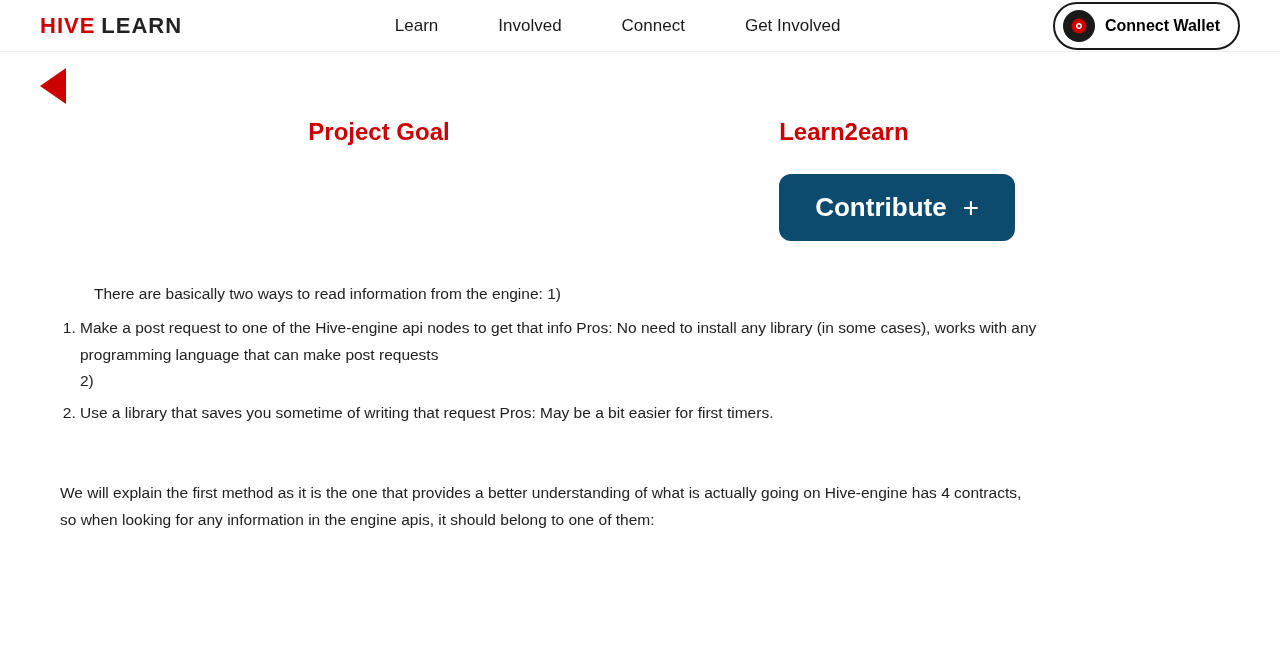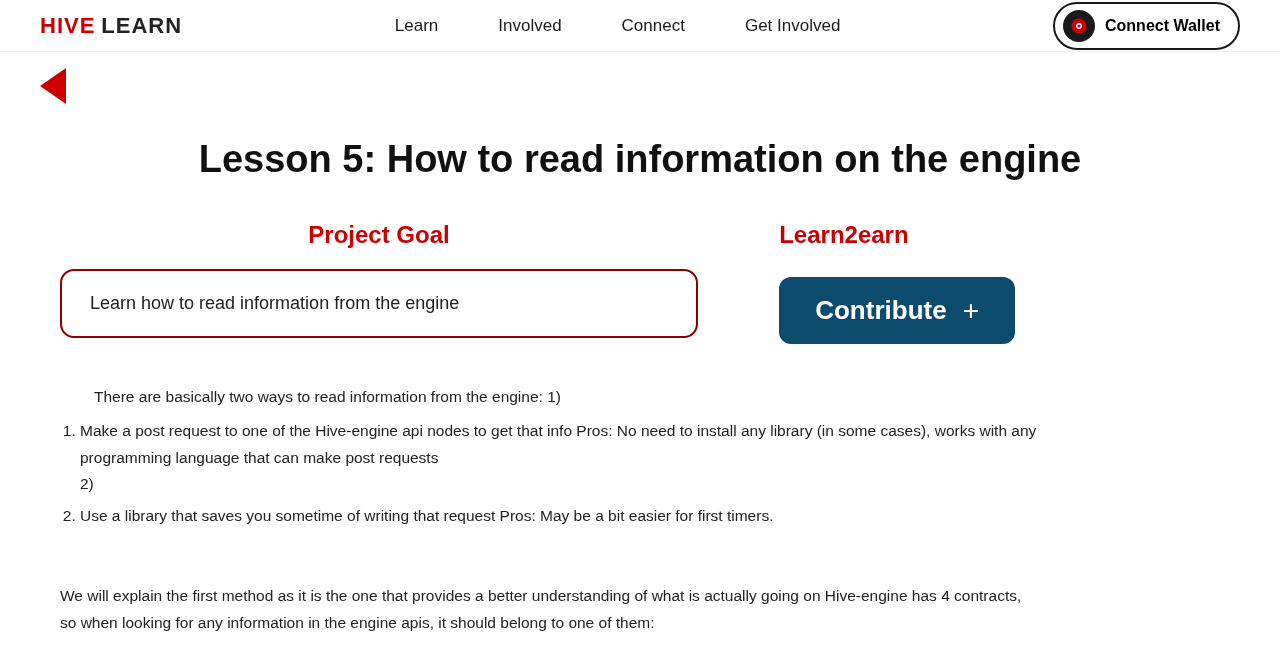--- a/index.html
+++ b/index.html
@@ -227,29 +227,25 @@
   </button>
 </header>
 
 
 <div class="back-btn">
   <div class="back-triangle"></div>
 </div>
 
 
 <main>
-  <h1 class="lesson-title">Lesson 5: How to read information on the engine</h1>
 
   <div class="two-col">
 
     <div class="left-col">
       <div class="section-title">Project Goal</div>
-      <div class="goal-box">
-        <span>Learn how to read information from the engine</span>
-      </div>
     </div>
 
     <div class="right-col">
       <div class="section-title">Learn2earn</div>
       <button class="contribute-btn">
         <span>Contribute</span>
         <span class="contribute-plus">+</span>
       </button>
     </div>
   </div>

